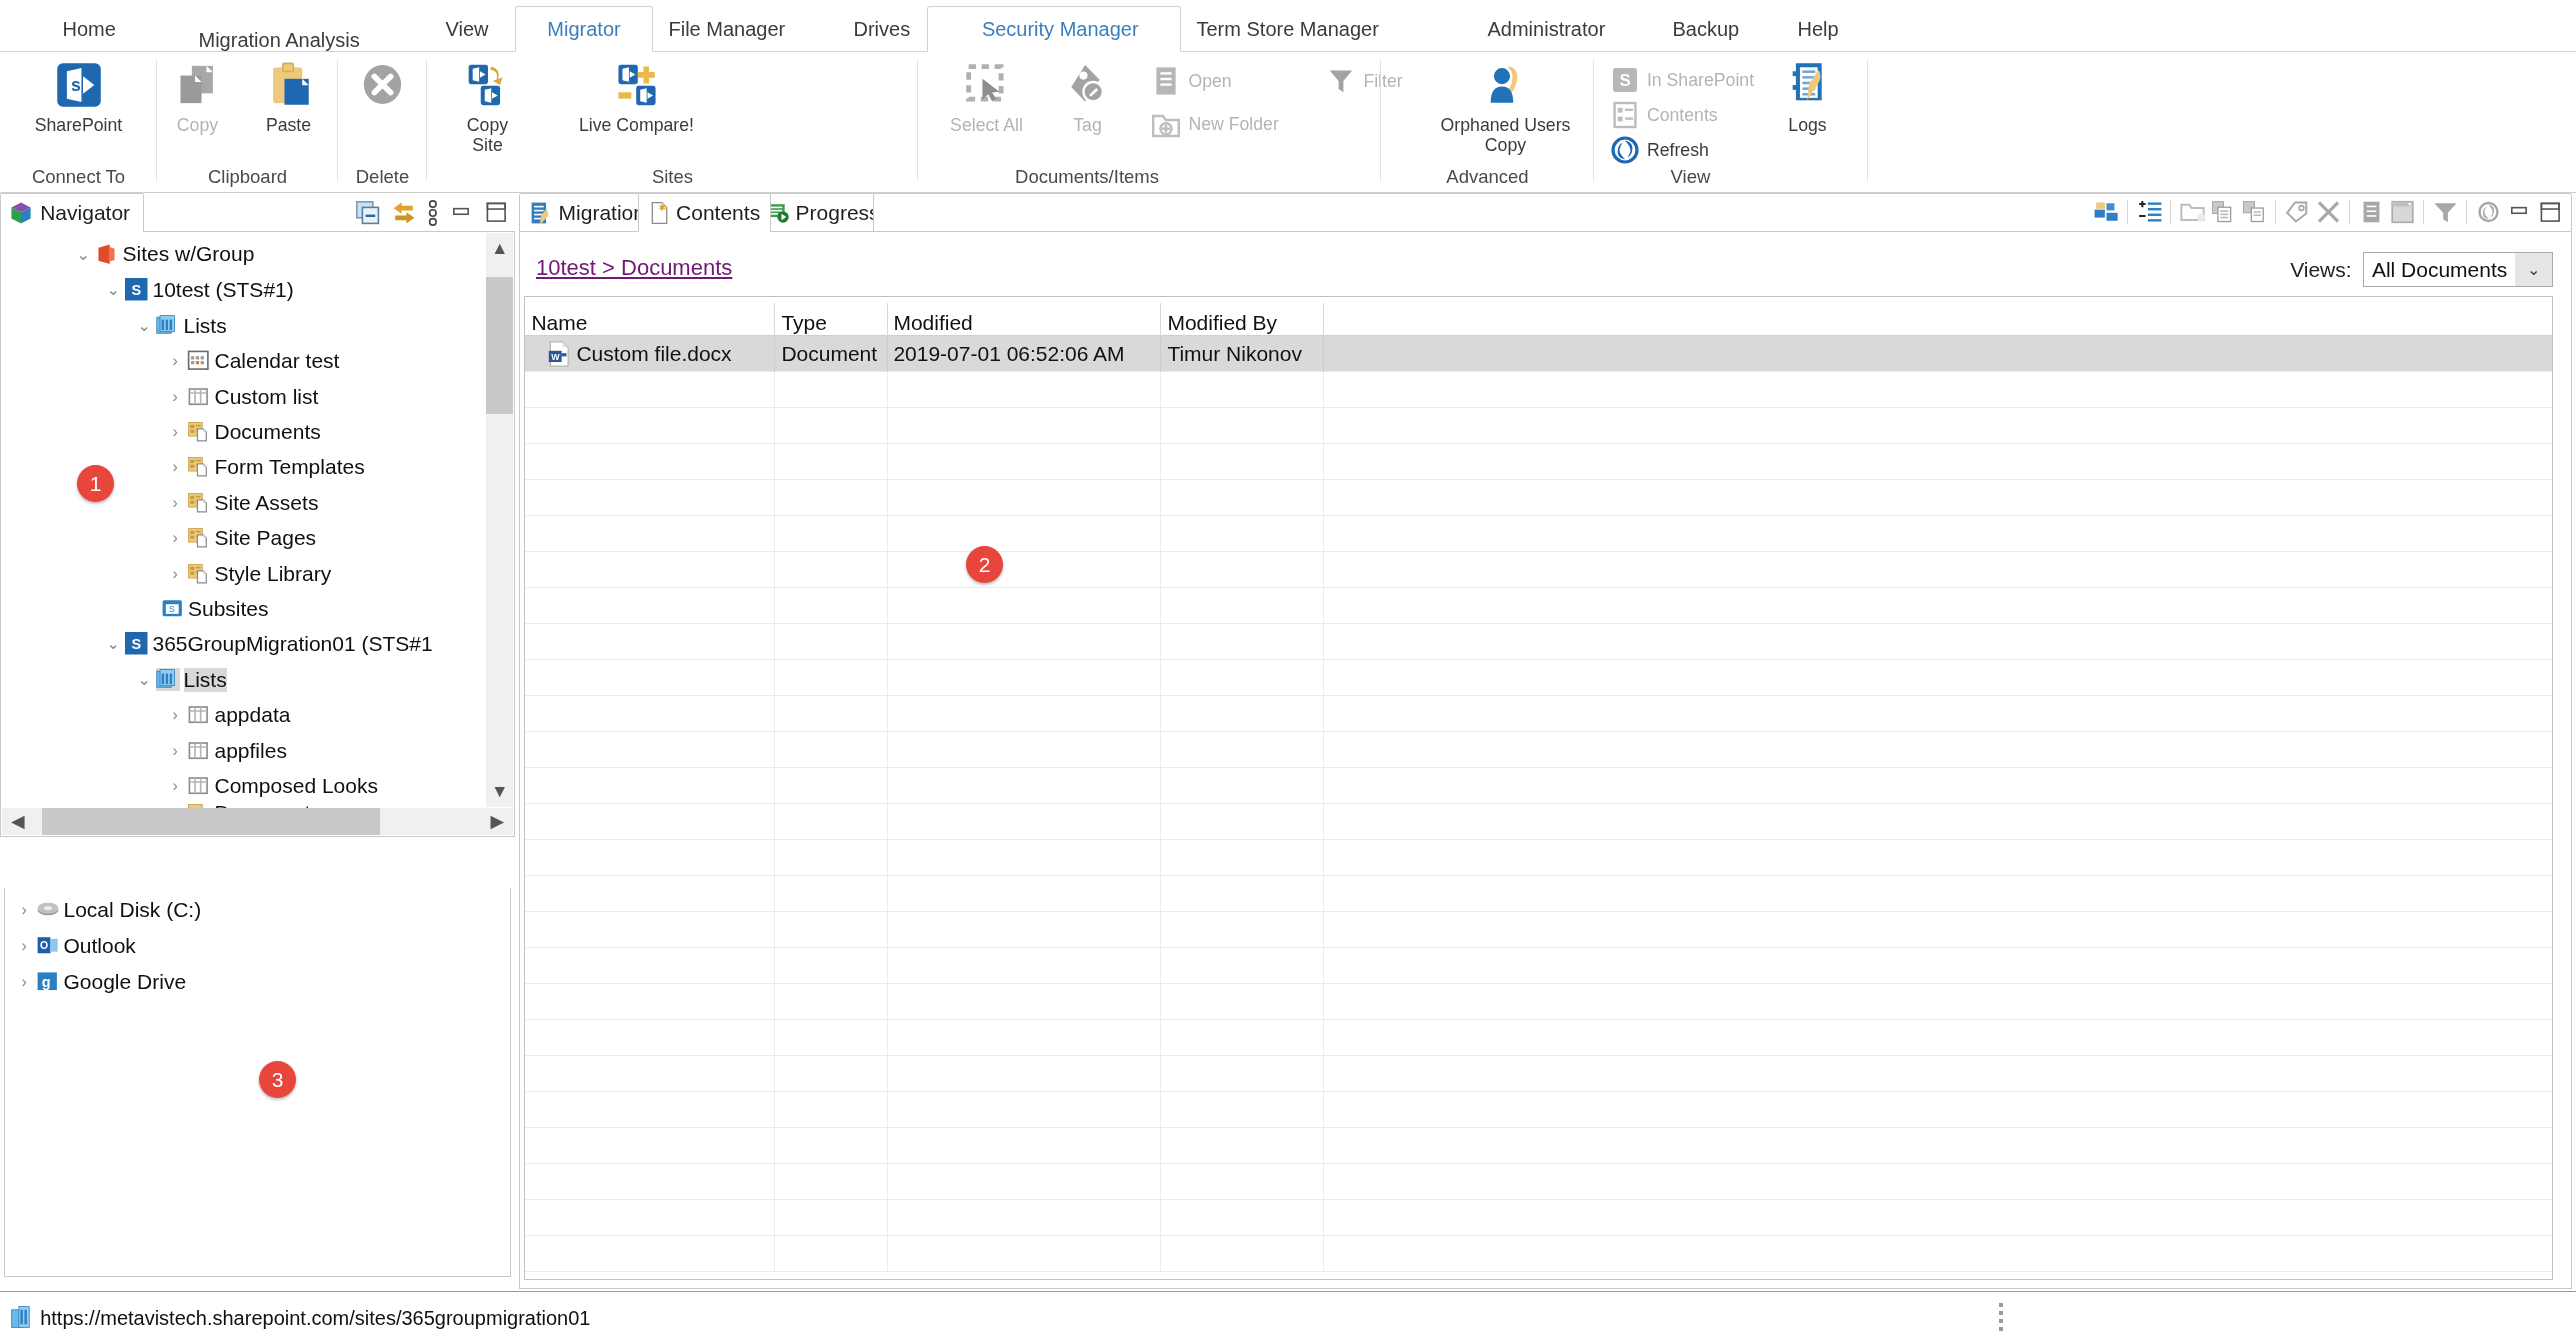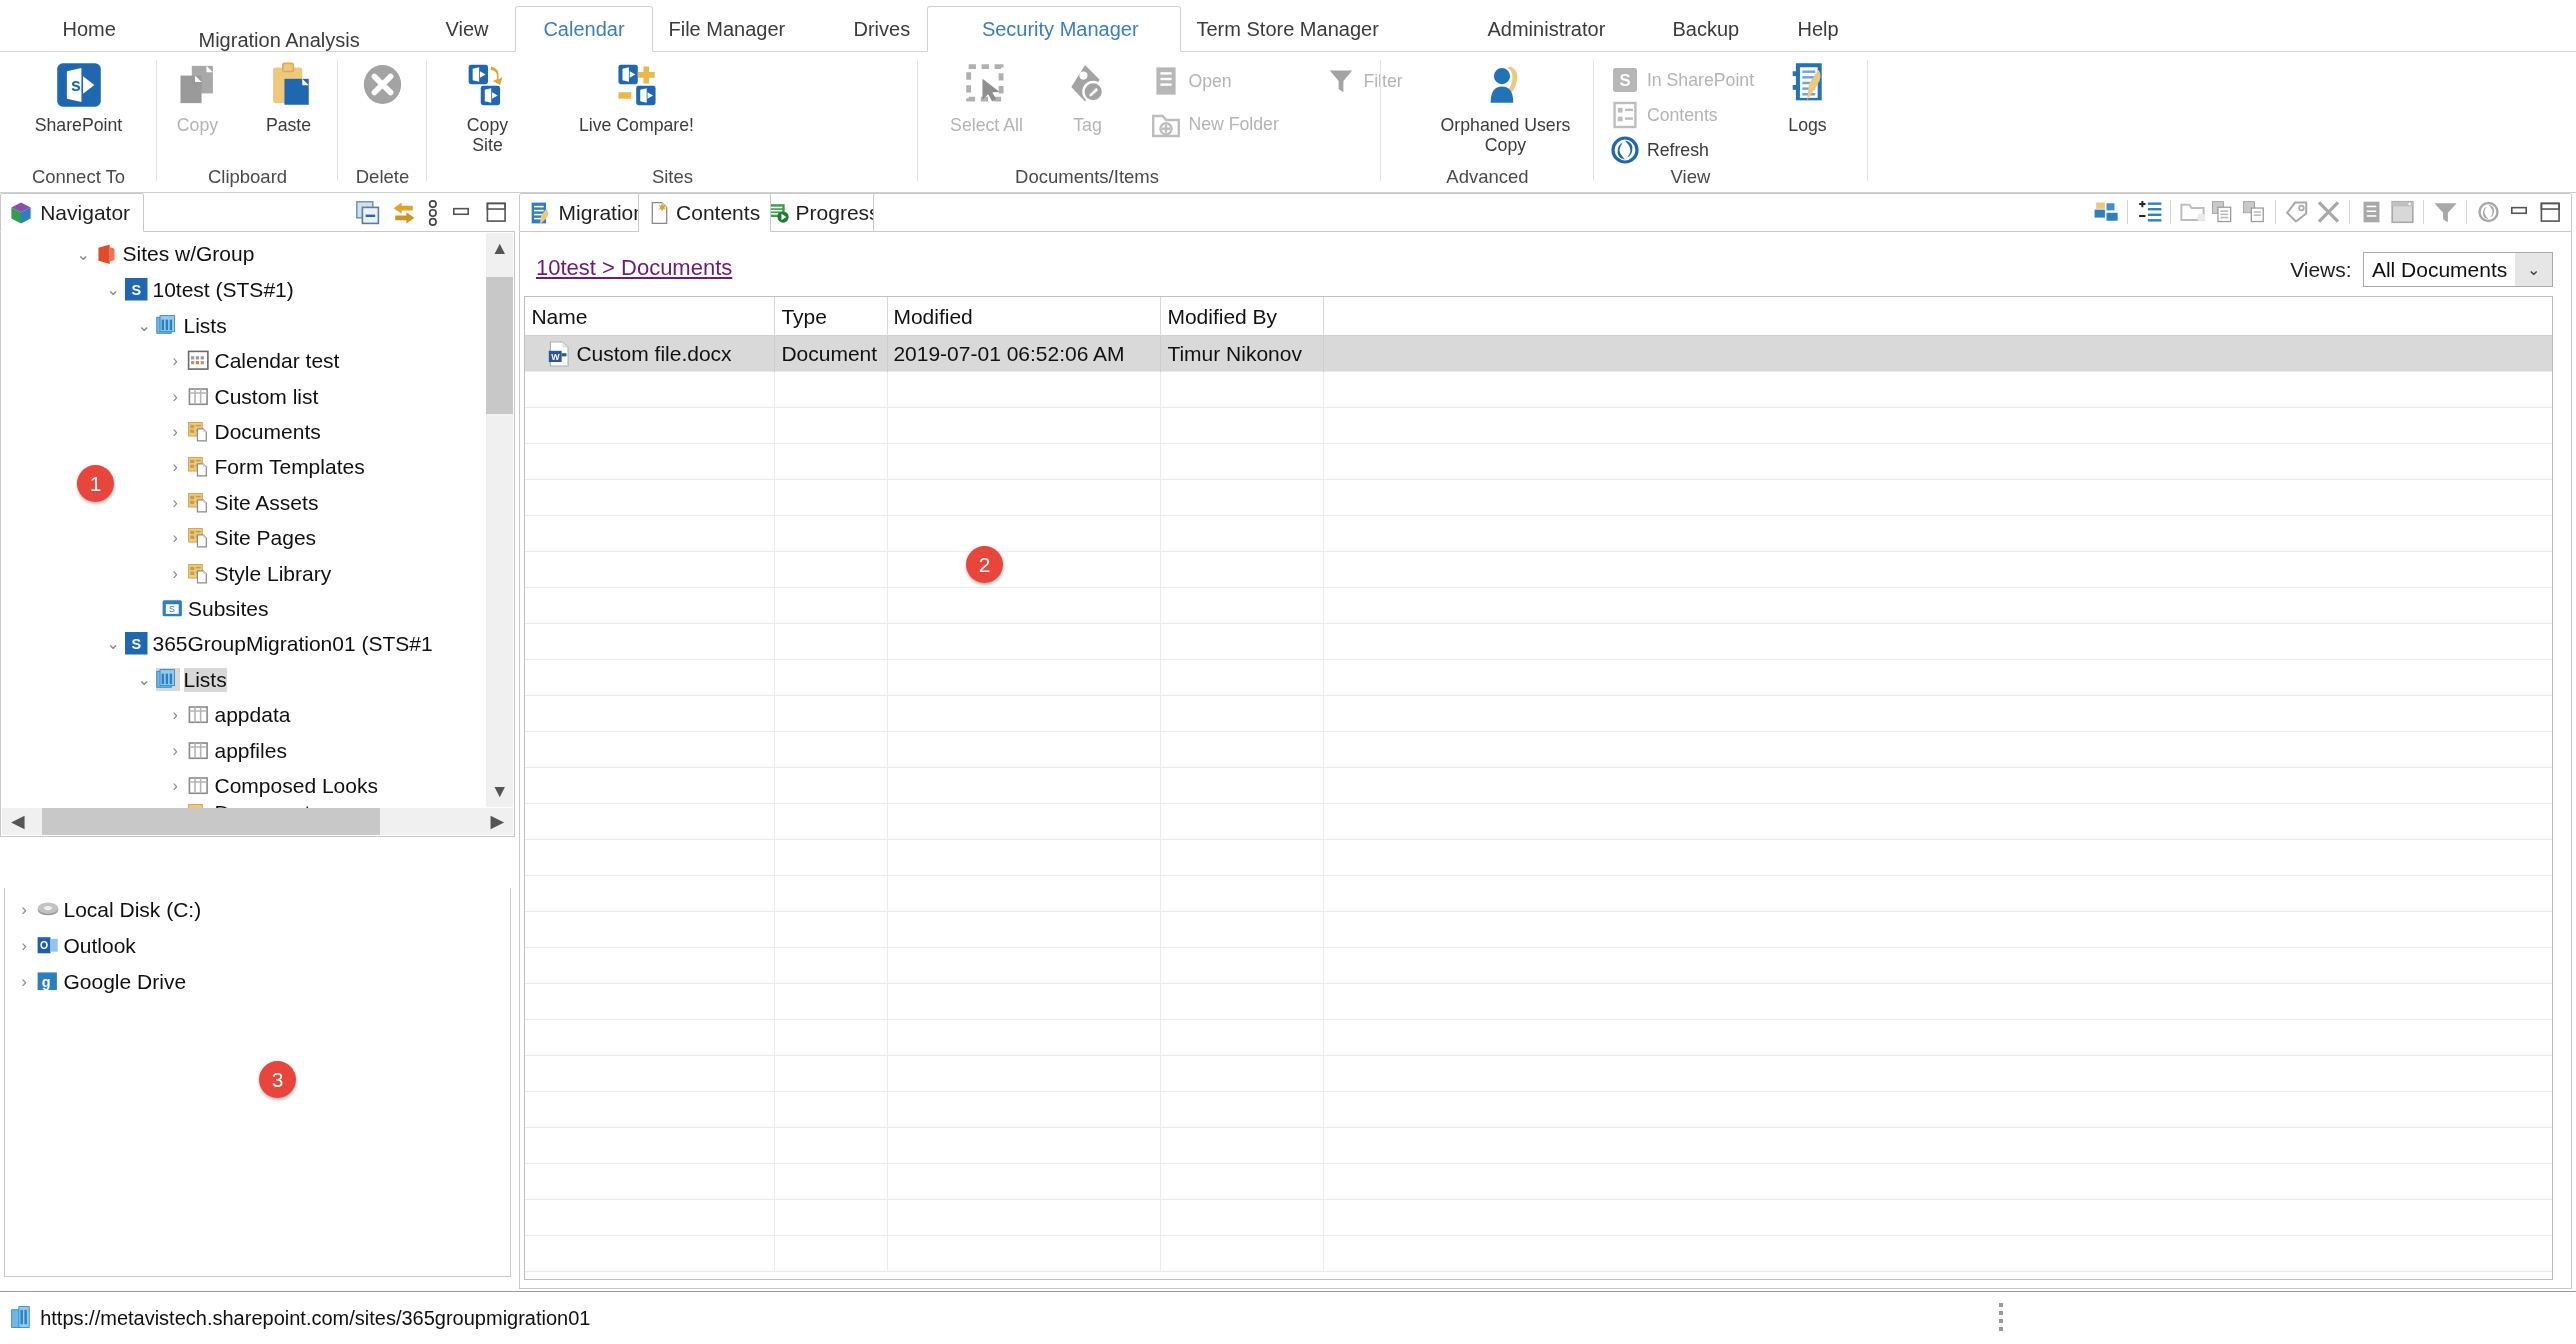--- a/index.html
+++ b/index.html
@@ -90,21 +90,21 @@
   .mbody{position:absolute;left:0;right:0;top:39px;bottom:0;background:#fff;border:0.8px solid #c8c8c8;border-top:none;}
   .crumb{position:absolute;left:16px;top:22.5px;font-size:22px;color:#701a75;text-decoration:underline;}
   .viewsbox{position:absolute;right:17.7px;top:20px;display:flex;align-items:center;gap:11.3px;}
   .viewsbox .vl{font-size:21px;color:#1f1f1f;}
   .vselect{display:flex;align-items:stretch;border:0.8px solid #a9a9a9;height:35px;}
   .vselect .val{background:#fff;display:flex;align-items:center;padding:0 8px;font-size:21px;color:#101010;}
   .vselect .arr{width:37px;background:#e6e6e6;display:flex;align-items:center;justify-content:center;color:#444;font-size:16px;}
 
   .grid{position:absolute;left:4px;right:17.7px;top:64px;bottom:8px;border:0.8px solid #c0c0c0;background:#fff;overflow:hidden;}
   .ghead{position:relative;height:39px;background:#fff;border-bottom:0.8px solid #d0d0d0;}
-  .ghead .hc{position:absolute;top:0;height:39px;display:flex;align-items:center;padding-left:6.4px;font-size:21px;color:#111;border-right:0.8px solid #d8d8d8;}
+  .ghead .hc{position:absolute;top:6px;height:39px;display:flex;align-items:center;padding-left:6.4px;font-size:21px;color:#111;border-right:0.8px solid #d8d8d8;}
   .grow{position:relative;height:36px;border-bottom:0.8px solid #ebebeb;}
   .grow.sel{background:#d9d9d9;}
   .grow .rc{position:absolute;top:0;height:36px;display:flex;align-items:center;padding-left:6.4px;font-size:21px;color:#111;border-right:0.8px solid #ebebeb;white-space:nowrap;overflow:hidden;}
   .grow.sel .rc{border-right:0.8px solid #cdcdcd;}
   .grow .rc.namecell{padding-left:22.5px;gap:6.4px;}
 
   
   .status{position:absolute;left:0;bottom:0;width:100%;height:53px;border-top:0.8px solid #9a9a9a;background:#fff;display:flex;align-items:center;}
   .status .sico{margin:0 8px 0 9.7px;}
   .status .stxt{font-size:20px;color:#101010;}
@@ -129,21 +129,21 @@
     <div class="rtab" style="left:48px;">
         <span>Home</span>
       </div>
     <div class="rtab" style="left:184px;align-items:flex-end;">
         <span>Migration Analysis</span>
       </div>
     <div class="rtab" style="left:431px;">
         <span>View</span>
       </div>
     <div class="rtab active" style="left:515px;width:138px;">
-        <span>Calendar</span>
+        <span>Migrator</span>
       </div>
     <div class="rtab" style="left:654px;">
         <span>File Manager</span>
       </div>
     <div class="rtab" style="left:839px;">
         <span>Drives</span>
       </div>
     <div class="rtab linked" style="left:927px;width:254px;border:0.8px solid #d0d0d0;border-bottom:0.8px solid #fff;border-radius:3.2px 3.2px 0 0;">
         <span>Security Manager</span>
       </div>

